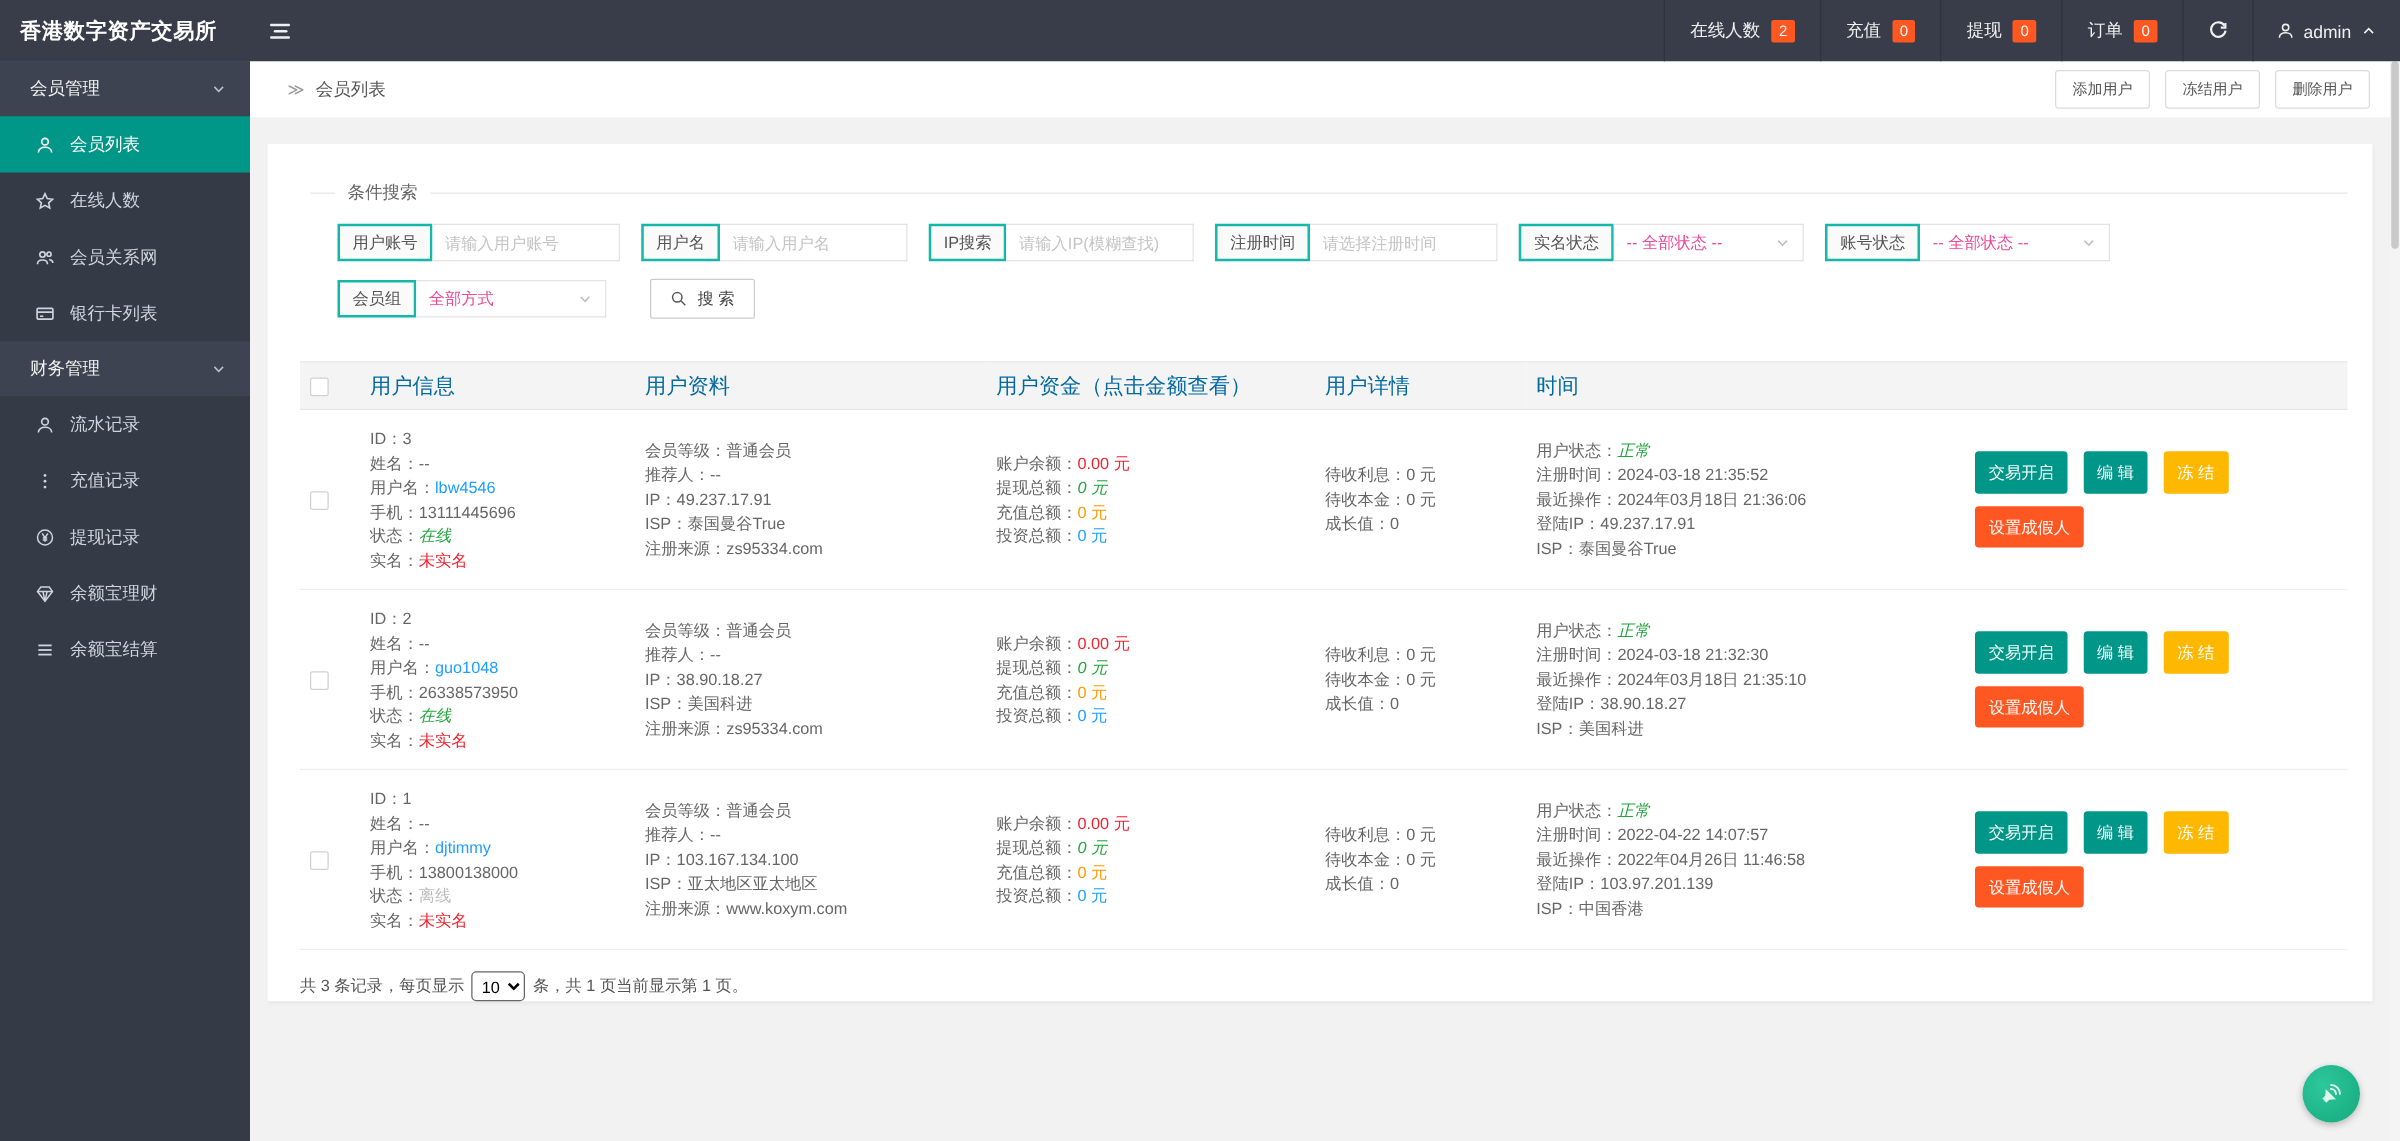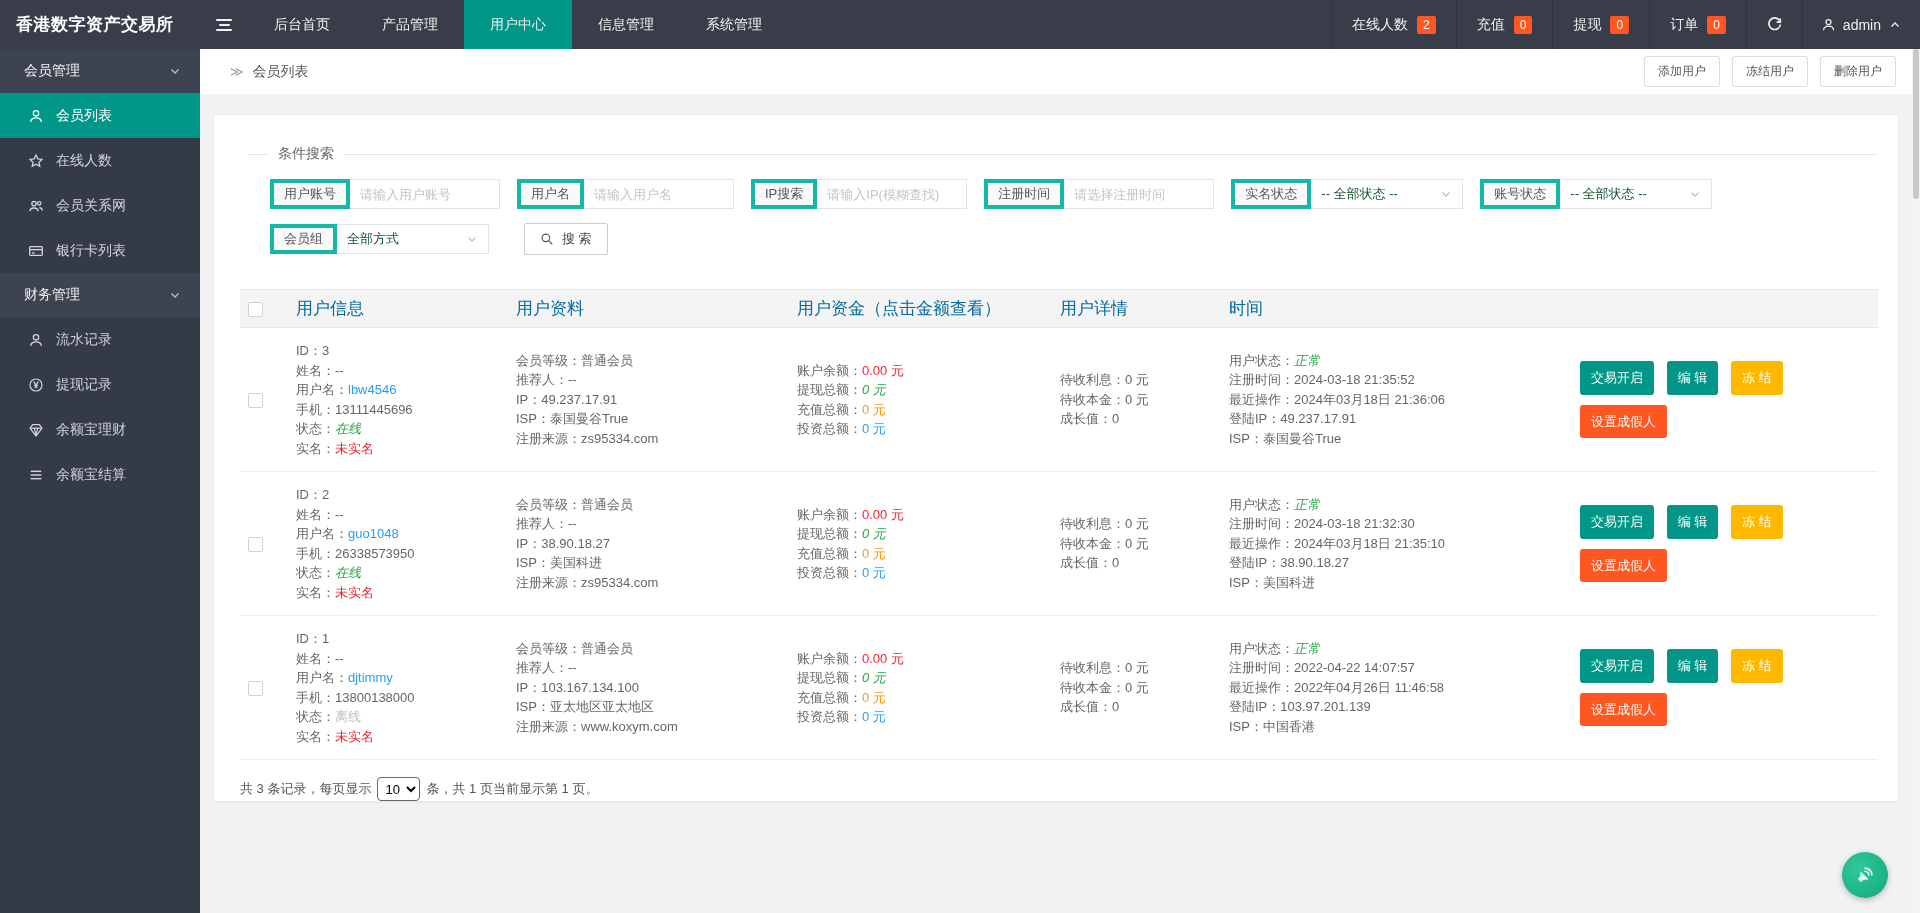--- a/index.html
+++ b/index.html
@@ -38,24 +38,24 @@
 
   
   .main { position:absolute; left:200px; top:94px; width:1720px; height:819px; background:#f2f2f2; padding:21px 22px 0 14px; }
   .card { background:#fff; box-shadow:0 1px 3px rgba(0,0,0,.06); height:686px; padding:26px 12px 0 26px; position:relative; }
 
   fieldset.search-field { border:none; border-top:1px solid #e8e8e8; margin:4px 8px 16px 8px; }
   fieldset.search-field legend { margin-left:20px; padding:0 10px; font-size:14px; color:#666; }
 
   .filter-row { display:flex; align-items:center; margin:0 0 14px 30px; }
   .ig { display:flex; height:30px; margin-right:17px; }
-  .ig-label { display:flex; align-items:center; padding:0 10px; border:4px solid #14b8a6; background:#fafafa; font-size:13px; color:#555; white-space:nowrap; }
+  .ig-label { display:flex; align-items:center; padding:0 10px; border:2px solid #14b8a6; background:#fafafa; font-size:13px; color:#555; white-space:nowrap; }
   .ig input { width:150px; border:1px solid #e3e3e3; border-left:none; padding:0 10px; font-size:13px; color:#333; outline:none; font-family:inherit; }
   .ig input::placeholder { color:#c4c4c4; }
-  .ig-select { width:152px; display:flex; align-items:center; justify-content:space-between; border:1px solid #e3e3e3; border-left:none; padding:0 9px 0 10px; font-size:13px; color:#14532d; cursor:pointer; background:#fff; white-space:nowrap;text-align:center; }
+  .ig-select { width:152px; display:flex; align-items:center; justify-content:space-between; border:1px solid #e3e3e3; border-left:none; padding:0 9px 0 10px; font-size:13px; color:#ec4899; cursor:pointer; background:#fff; white-space:nowrap;text-align:center; }
   .chev { color:#c0c0c0; }
   .search-btn { display:flex; align-items:center; gap:8px; height:32px; padding:0 15px; border:1px solid #ccc; border-radius:2px; background:#fff; font-size:13px; color:#444; cursor:pointer; margin-left:18px; white-space:nowrap; }
 
   
   table.members { width:1638px; border-collapse:collapse; margin-top:34px; table-layout:fixed; }
   thead th { background:#f4f4f4; border-top:1px solid #e6e6e6; border-bottom:1px solid #e6e6e6; font-weight:normal; text-align:left; font-size:17px; color:#0369a1; height:38px; padding:0 8px; }
   tbody td { border-bottom:1px solid #ededed; padding:13px 8px; vertical-align:middle; font-size:13px; color:#666; line-height:19.5px; }
   .checkbox { display:inline-block; width:15px; height:15px; border:1px solid #d2d2d2; border-radius:2px; background:#fff; cursor:pointer; vertical-align:middle; }
   .c-link { color:#1e9fff; cursor:pointer; }
   .online, .c-green { color:#22a53e;font-style:italic; }
@@ -81,27 +81,20 @@
 </head>
 <body>
 
 <header class="topbar">
   <div class="logo">香港数字资产交易所</div>
   <div class="hamburger">
       <span></span>
       <span></span>
       <span></span>
     </div>
-  <nav class="top-nav">
-    <a class="nav-item">后台首页</a>
-    <a class="nav-item">产品管理</a>
-    <a class="nav-item active">用户中心</a>
-    <a class="nav-item">信息管理</a>
-    <a class="nav-item">系统管理</a>
-  </nav>
   <div class="tb-right">
     <div class="stat">
       <span>在线人数</span>
       <span class="badge">2</span>
     </div>
     <div class="stat">
       <span>充值</span>
       <span class="badge">0</span>
     </div>
     <div class="stat">
@@ -193,20 +186,30 @@
       </span>
   </div>
   <div class="side-item">
     <span class="sicon">
         <svg viewBox="0 0 24 24" fill="none" stroke="currentColor" stroke-width="2">
           <circle cx="12" cy="8" r="4"></circle>
           <path d="M4 21c0-4.2 3.8-6.3 8-6.3s8 2.1 8 6.3"></path>
         </svg>
       </span>
     <span>流水记录</span>
+  </div>
+  <div class="side-item">
+    <span class="sicon">
+        <svg viewBox="0 0 24 24" fill="currentColor">
+          <circle cx="12" cy="5" r="1.7"></circle>
+          <circle cx="12" cy="12" r="1.7"></circle>
+          <circle cx="12" cy="19" r="1.7"></circle>
+        </svg>
+      </span>
+    <span>充值记录</span>
   </div>
   <div class="side-item">
     <span class="sicon">
         <svg viewBox="0 0 24 24" fill="none" stroke="currentColor" stroke-width="1.8">
           <circle cx="12" cy="12" r="9"></circle>
           <path d="M8.5 7l3.5 5.2L15.5 7M12 12.2V17M9.3 12.5h5.4M9.3 15h5.4"></path>
         </svg>
       </span>
     <span>提现记录</span>
   </div>

